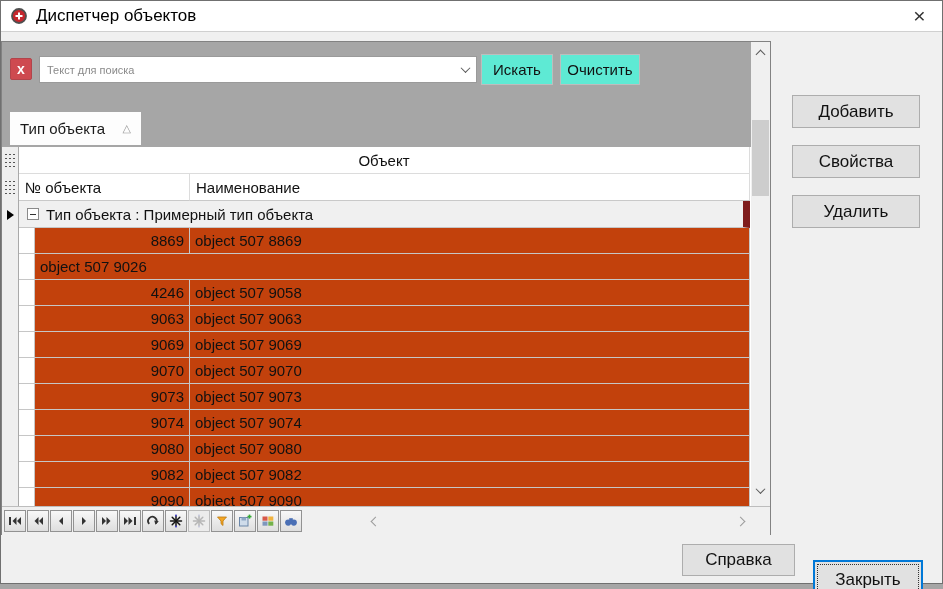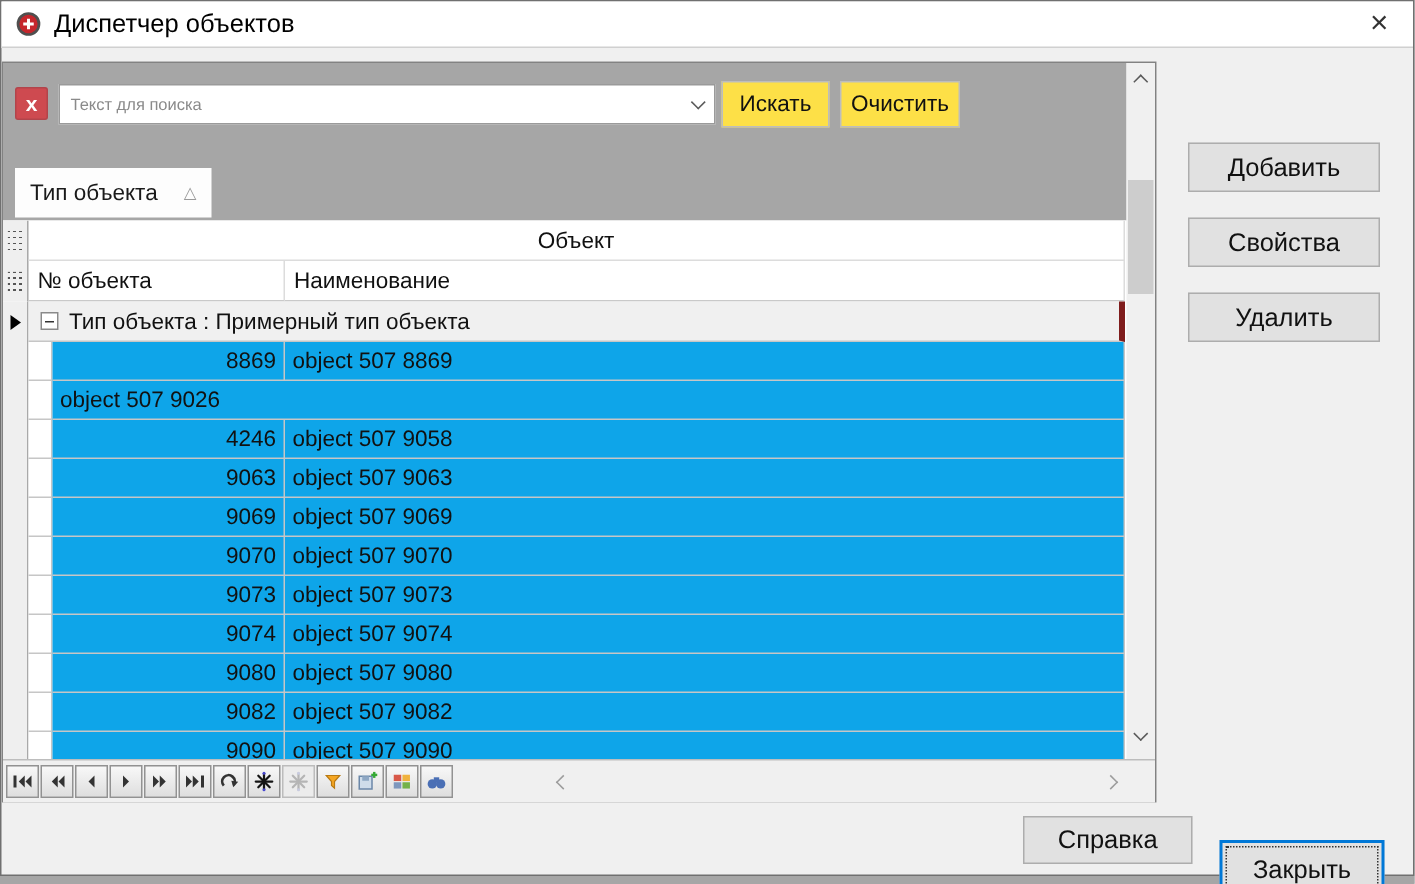--- a/index.html
+++ b/index.html
@@ -36,21 +36,21 @@
   .combo input::placeholder { color:#8a8a8a; opacity:1; }
   .combo-arrow { width:22px; height:100%; display:flex; align-items:center; justify-content:center; cursor:pointer; }
 
   .chev { display:inline-block; width:7px; height:7px;
           border-right:1.4px solid #5a5a5a; border-bottom:1.4px solid #5a5a5a; }
   .chev.down { transform:rotate(45deg) translate(-1px,-1px); }
   .chev.up   { transform:rotate(-135deg); }
   .chev.left  { transform:rotate(135deg); border-color:#9c9c9c; }
   .chev.right { transform:rotate(-45deg); border-color:#9c9c9c; }
 
-  .band-btn { position:absolute; top:12px; height:31px; background:#fde047;
+  .band-btn { position:absolute; top:12px; height:31px; background:#5eead4;
               border:1px solid #bdbdbd; font-size:15px; color:#111; cursor:pointer;
               font-family:"Liberation Sans", sans-serif; }
   .btn-iskat { left:479px; width:72px; }
   .btn-ochistit { left:558px; width:80px; }
 
   .group-chip { position:absolute; left:8px; top:70px; width:131px; height:33px;
                 background:#fdfdfd; display:flex; align-items:center; cursor:pointer;
                 font-size:15px; color:#1a1a1a; padding:0 10px; }
   .sort-tri { margin-left:auto; font-size:11px; color:#999; }
 
@@ -63,30 +63,30 @@
   .band-row { height:27px; }
   .band-cell { flex:1; display:flex; align-items:center; justify-content:center;
                border-bottom:1px solid #dcdcdc; border-right:1px solid #dcdcdc; }
   .hdr-row { height:27px; }
   .h1 { width:171px; flex:0 0 171px; display:flex; align-items:center; padding-left:6px;
         border-right:1px solid #dcdcdc; border-bottom:1px solid #c9c9c9; }
   .h2 { flex:1; display:flex; align-items:center; padding-left:6px;
         border-right:1px solid #dcdcdc; border-bottom:1px solid #c9c9c9; }
   .group-row { height:27px; }
   .gcell { flex:1; background:#f0f0f0; display:flex; align-items:center;
-           border-bottom:1px solid #c6c6c6; border-right:4px solid #7f1d1d; }
+           border-bottom:1px solid #c6c6c6; border-right:7px solid #7f1d1d; }
   .expandbox { width:12px; height:12px; border:1px solid #8a8a8a; background:#fff;
                margin:0 7px 0 8px; position:relative; flex:0 0 12px; cursor:pointer; }
   .expandbox .minus { position:absolute; left:2px; top:4.5px; width:6px; height:1.4px; background:#333; }
   .focus-arrow { width:0; height:0; border-top:5px solid transparent; border-bottom:5px solid transparent;
                  border-left:7px solid #000; }
   .data-row { height:26px; }
   .indent { width:16px; flex:0 0 16px; background:#fff; border-right:1px solid #c6c6c6;
             border-bottom:1px solid #c6c6c6; }
-  .cell { border-bottom:1px solid #c6c6c6; display:flex; align-items:center; background:#0ea5e9; }
+  .cell { border-bottom:1px solid #c6c6c6; display:flex; align-items:center; background:#c2410c; }
   .cell.num { width:155px; flex:0 0 155px; justify-content:flex-end; padding-right:5px;
               border-right:1px solid #c6c6c6; }
   .cell.name { flex:1; padding-left:5px; border-right:1px solid #c6c6c6; }
 
   
   .dots { width:10px; height:13px;
           background:repeating-linear-gradient(to bottom,#555 0 1px,transparent 1px 4px);
           -webkit-mask-image:repeating-linear-gradient(to right,#000 0 2px,transparent 2px 4px);
           mask-image:repeating-linear-gradient(to right,#000 0 2px,transparent 2px 4px); }
 

